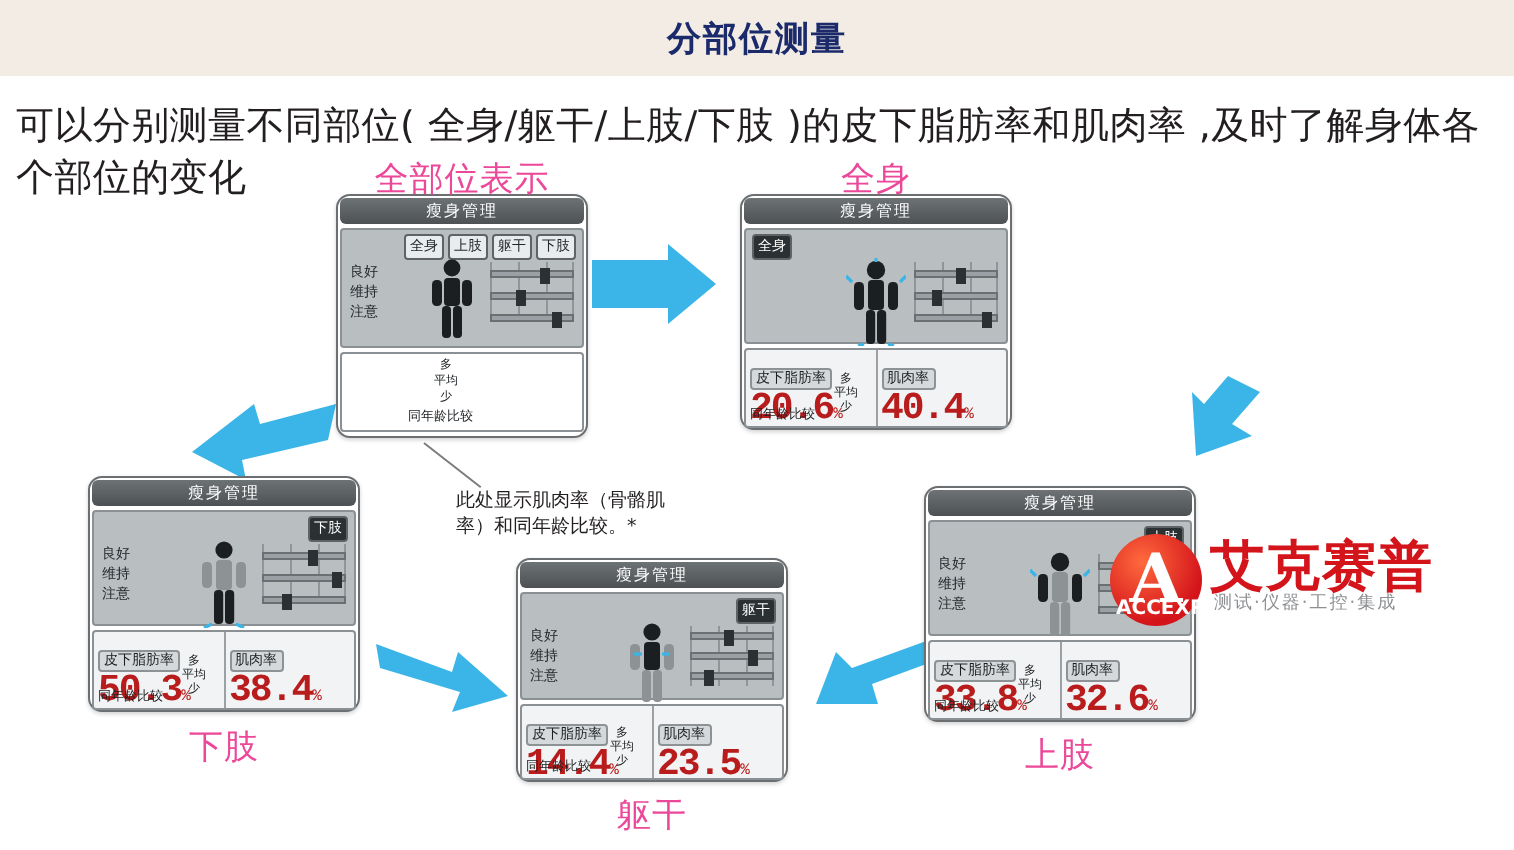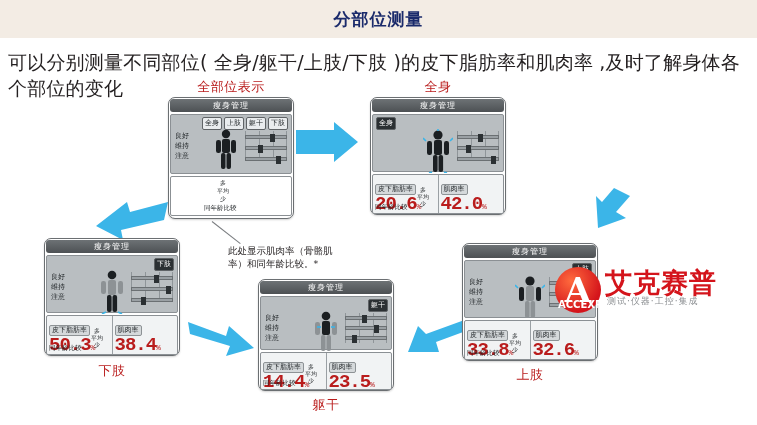--- a/index.html
+++ b/index.html
@@ -200,22 +200,22 @@
     background: #ffffff;
     border: 1px solid #8b9094;
     border-radius: 2px;
     box-sizing: border-box;
     position: relative;
   }
 
   
   .caption {
     position: absolute;
-    font-size: 13px;
-    color: #b91c1c;
+    font-size: 17px;
+    color: #ec4899;
     text-align: center;
     letter-spacing: 0.5px;
   }
   .note {
     position: absolute;
     font-size: 9.5px;
     color: #231f20;
     line-height: 13px;
   }
   .leader {
@@ -394,21 +394,21 @@
         <div class="mini-col" style="left:44px; top:12px;">
           <div>多</div>
           <div style="margin-top:1px;">平均</div>
           <div style="margin-top:1px;">少</div>
         </div>
         <div class="cmp-text" style="position:absolute; left:2px; bottom:1px;">同年龄比较</div>
       </div>
       <div class="res-cell">
         <span class="res-label">肌肉率</span>
         <div class="res-value">
-          <span>42.0</span><span class="res-unit">%</span>
+          <span>40.4</span><span class="res-unit">%</span>
         </div>
       </div>
     </div>
   </div>
   <div class="caption" style="left:378px; top:78px; width:120px;">全身</div>
 
   <div class="device" style="left:462px; top:243px; width:136px; height:118px;">
     <div class="dev-title">瘦身管理</div>
     <div class="dev-screen" style="height:58px;">
       <div class="part-tabs">

